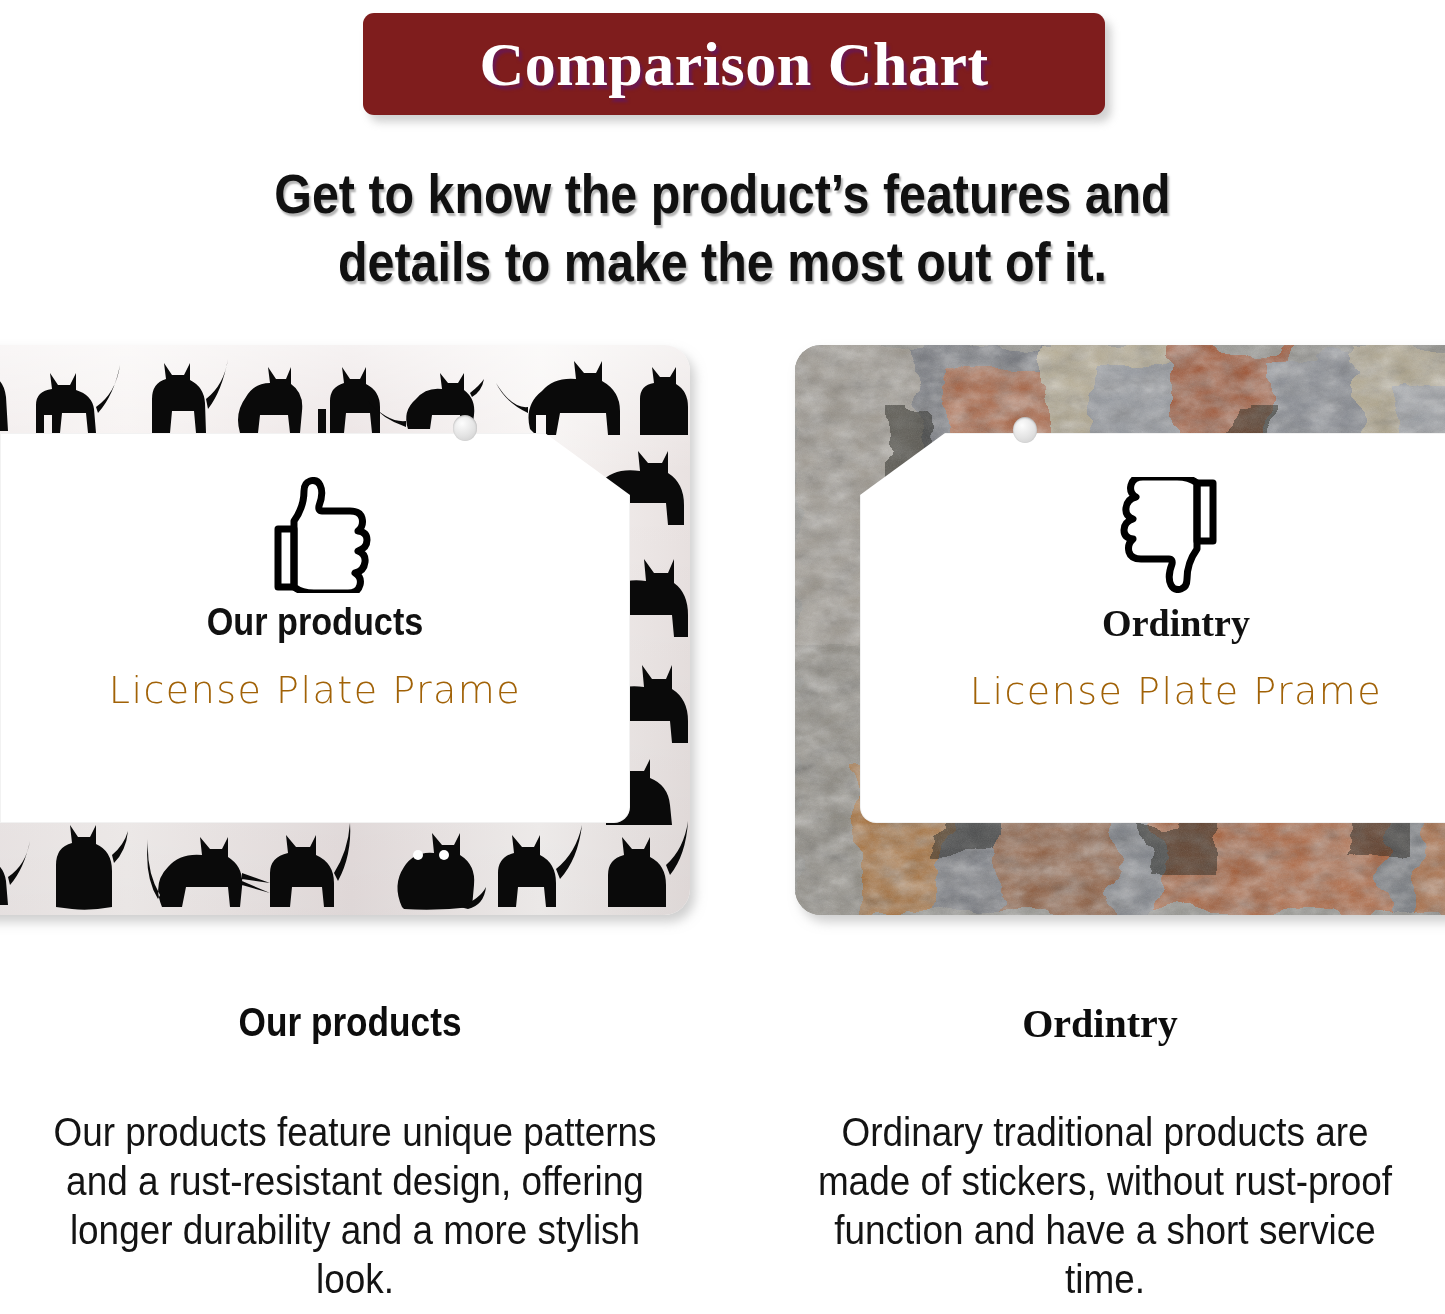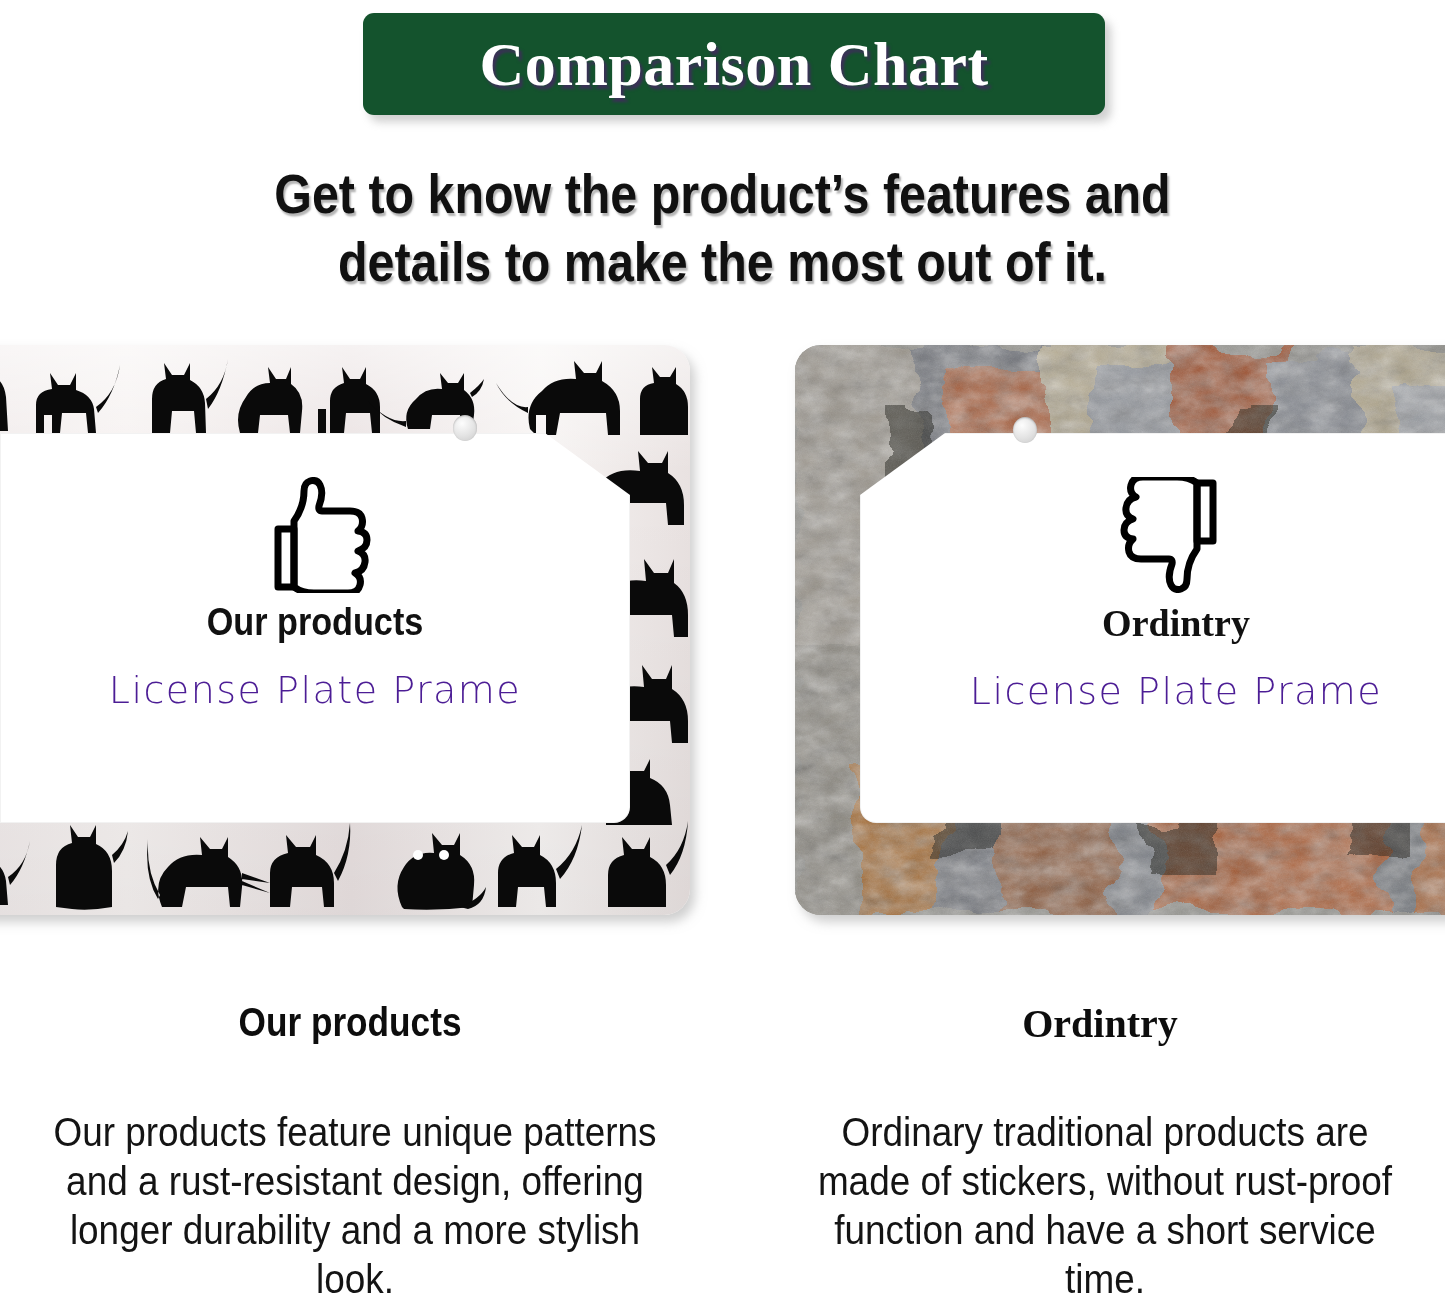--- a/index.html
+++ b/index.html
@@ -5,21 +5,21 @@
   html,body{margin:0;padding:0;background:#ffffff;}
   body{
     width:1445px;height:1314px;position:relative;overflow:hidden;
     font-family:"Liberation Sans",sans-serif;
     background:#ffffff;
   }
 
   
   #title-banner{
     position:absolute;left:363px;top:13px;width:742px;height:102px;
-    background:#14532d;
+    background:#7f1d1d;
     border-radius:11px;
     box-shadow:6px 7px 9px rgba(150,150,150,.45);
     display:flex;align-items:center;justify-content:center;
   }
   #title-text{
     font-family:"Liberation Serif",serif;
     font-weight:bold;
     font-size:62px;
     color:#ffffff;
     letter-spacing:.5px;
@@ -107,21 +107,21 @@
   }
   .panel-title.sans{
     font-family:"Liberation Sans",sans-serif;font-weight:bold;
     transform:scaleX(.9);
   }
   .panel-title.serif{
     font-family:"Liberation Serif",serif;font-weight:bold;
   }
   .panel-sub{
     font-family:"DejaVu Sans",sans-serif;
-    font-weight:300;font-size:38px;color:#4c1d95;
+    font-weight:300;font-size:38px;color:#a16207;
     letter-spacing:1.5px;margin-top:24px;white-space:nowrap;
   }
 
   
   .caption-head{
     position:absolute;text-align:center;
     font-family:"Liberation Sans",sans-serif;
     font-size:40px;color:#0d0d0d;
   }
   .caption-head.sans{font-weight:bold;transform:scaleX(.88);}

